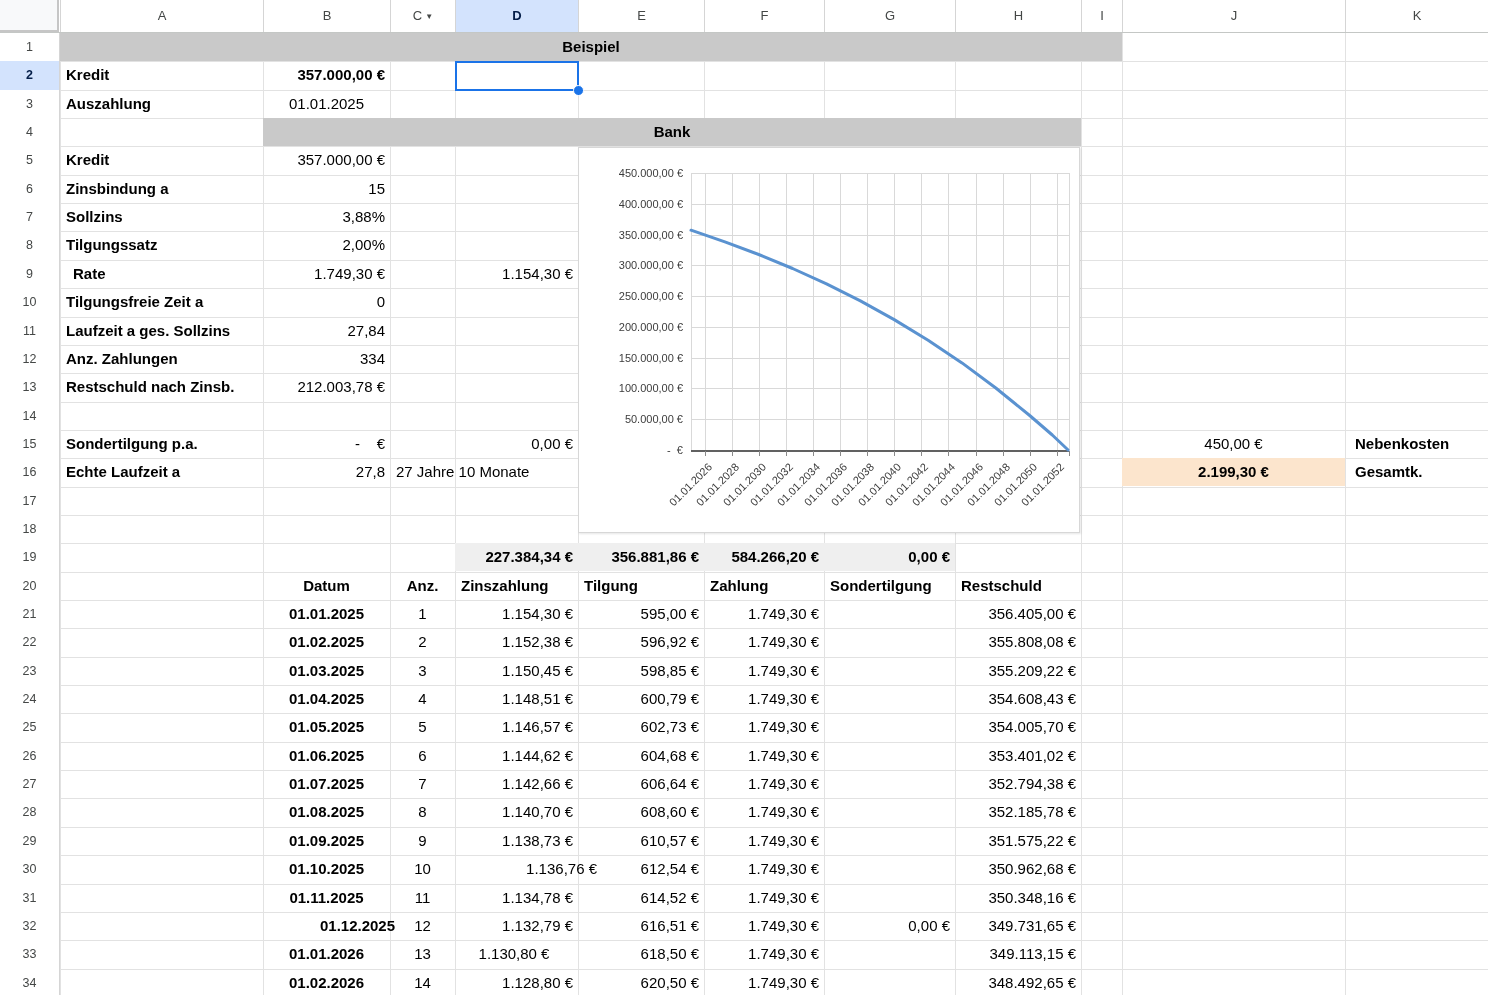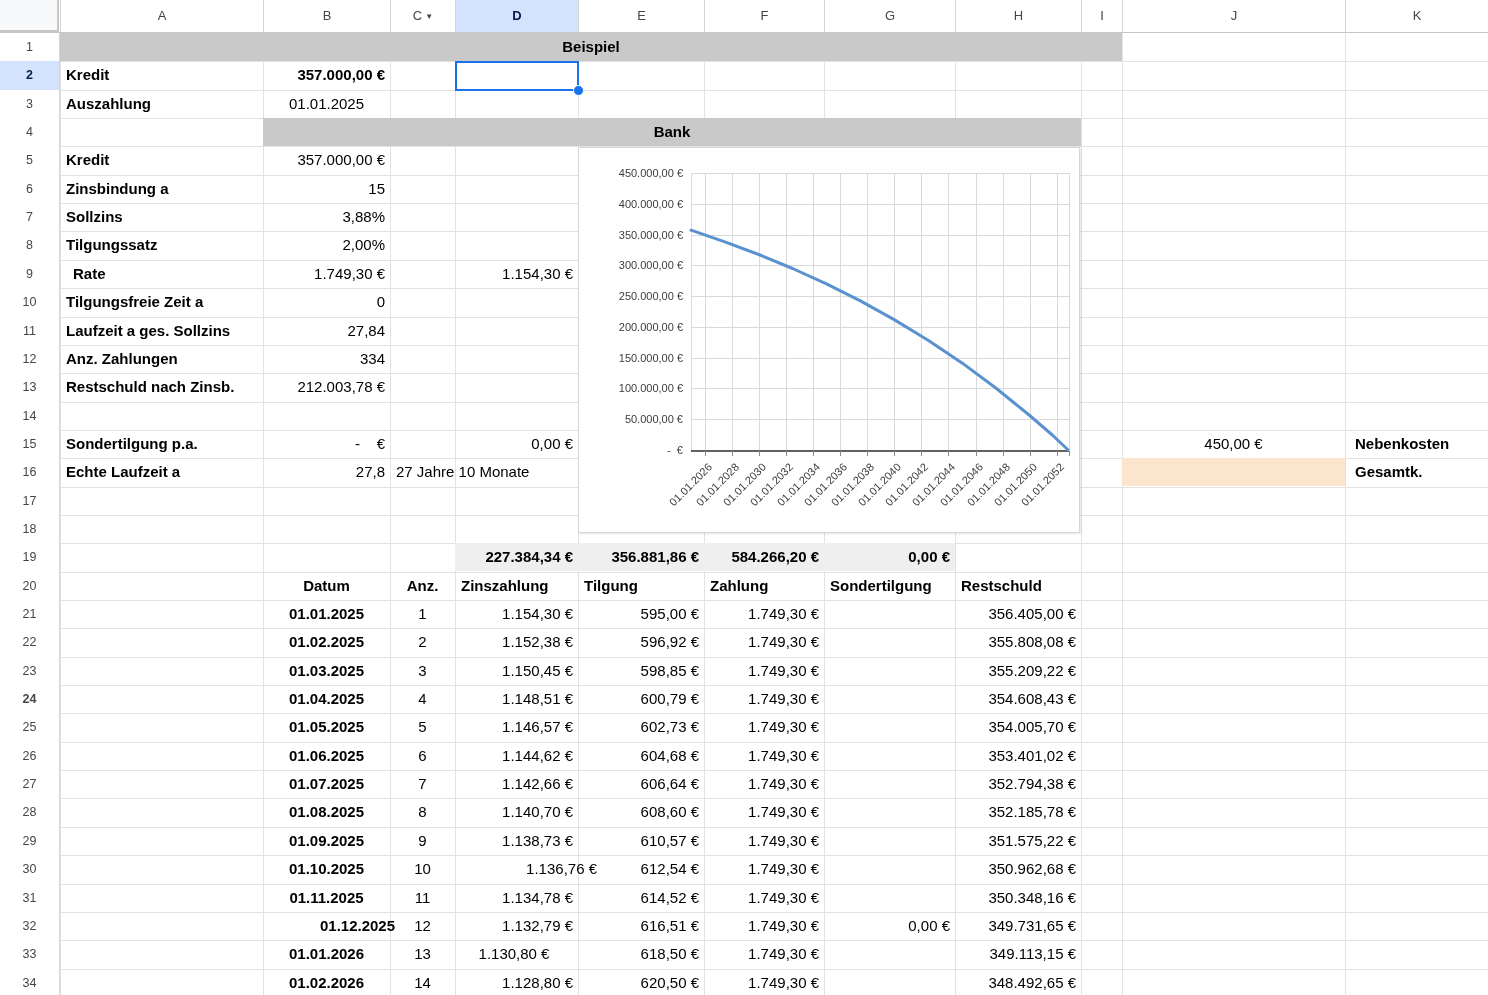--- a/index.html
+++ b/index.html
@@ -122,21 +122,21 @@
       <div class="rowhdr" style="top: 402px; height: 28px; line-height: 28px;">14</div>
       <div class="rowhdr" style="top: 430px; height: 28px; line-height: 28px;">15</div>
       <div class="rowhdr" style="top: 458px; height: 29px; line-height: 29px;">16</div>
       <div class="rowhdr" style="top: 487px; height: 28px; line-height: 28px;">17</div>
       <div class="rowhdr" style="top: 515px; height: 28px; line-height: 28px;">18</div>
       <div class="rowhdr" style="top: 543px; height: 29px; line-height: 29px;">19</div>
       <div class="rowhdr" style="top: 572px; height: 28px; line-height: 28px;">20</div>
       <div class="rowhdr" style="top: 600px; height: 28px; line-height: 28px;">21</div>
       <div class="rowhdr" style="top: 628px; height: 29px; line-height: 29px;">22</div>
       <div class="rowhdr" style="top: 657px; height: 28px; line-height: 28px;">23</div>
-      <div class="rowhdr" style="top: 685px; height: 28px; line-height: 28px; font-weight: bold;">24</div>
+      <div class="rowhdr" style="top: 685px; height: 28px; line-height: 28px;">24</div>
       <div class="rowhdr" style="top: 713px; height: 29px; line-height: 29px;">25</div>
       <div class="rowhdr" style="top: 742px; height: 28px; line-height: 28px;">26</div>
       <div class="rowhdr" style="top: 770px; height: 28px; line-height: 28px;">27</div>
       <div class="rowhdr" style="top: 798px; height: 29px; line-height: 29px;">28</div>
       <div class="rowhdr" style="top: 827px; height: 28px; line-height: 28px;">29</div>
       <div class="rowhdr" style="top: 855px; height: 29px; line-height: 29px;">30</div>
       <div class="rowhdr" style="top: 884px; height: 28px; line-height: 28px;">31</div>
       <div class="rowhdr" style="top: 912px; height: 28px; line-height: 28px;">32</div>
       <div class="rowhdr" style="top: 940px; height: 29px; line-height: 29px;">33</div>
       <div class="rowhdr" style="top: 969px; height: 28px; line-height: 28px;">34</div>
@@ -181,20 +181,21 @@
   <div class="cell al b" style="left:60px;top:430px;width:203px;">Sondertilgung p.a.</div>
   <div class="cell ar" style="left:263px;top:430px;width:127px;">-&nbsp;&nbsp;&nbsp;&nbsp;€</div>
   <div class="cell ar" style="left:455px;top:430px;width:123px;">0,00 €</div>
   <div class="cell al b" style="left:60px;top:458px;width:203px;">Echte Laufzeit a</div>
   <div class="cell ar" style="left:263px;top:458px;width:127px;">27,8</div>
   <div class="cell al" style="left:390px;top:458px;width:200px;">27 Jahre 10 Monate</div>
 
   <div class="cell ac" style="left:1122px;top:430px;width:223px;">450,00 €</div>
   <div class="cell al b" style="left:1349px;top:430px;width:139px;">Nebenkosten</div>
   <div class="gesamtbg" style="left:1122px;top:458px;width:223px;height:28px;"></div>
+  <div class="cell ac b" style="left:1122px;top:458px;width:223px;">2.199,30 €</div>
   <div class="cell al b" style="left:1349px;top:458px;width:139px;">Gesamtk.</div>
 
   <div class="sumbg" style="left:455px;top:543px;width:500px;height:28px;"></div>
   <div id="sumrow">
       <div class="cell ar b" style="left: 455px; top: 543px; width: 123px;">227.384,34 €</div>
       <div class="cell ar b" style="left: 578px; top: 543px; width: 126px;">356.881,86 €</div>
       <div class="cell ar b" style="left: 704px; top: 543px; width: 120px;">584.266,20 €</div>
       <div class="cell ar b" style="left: 824px; top: 543px; width: 131px;">0,00 €</div>
     </div>
 

